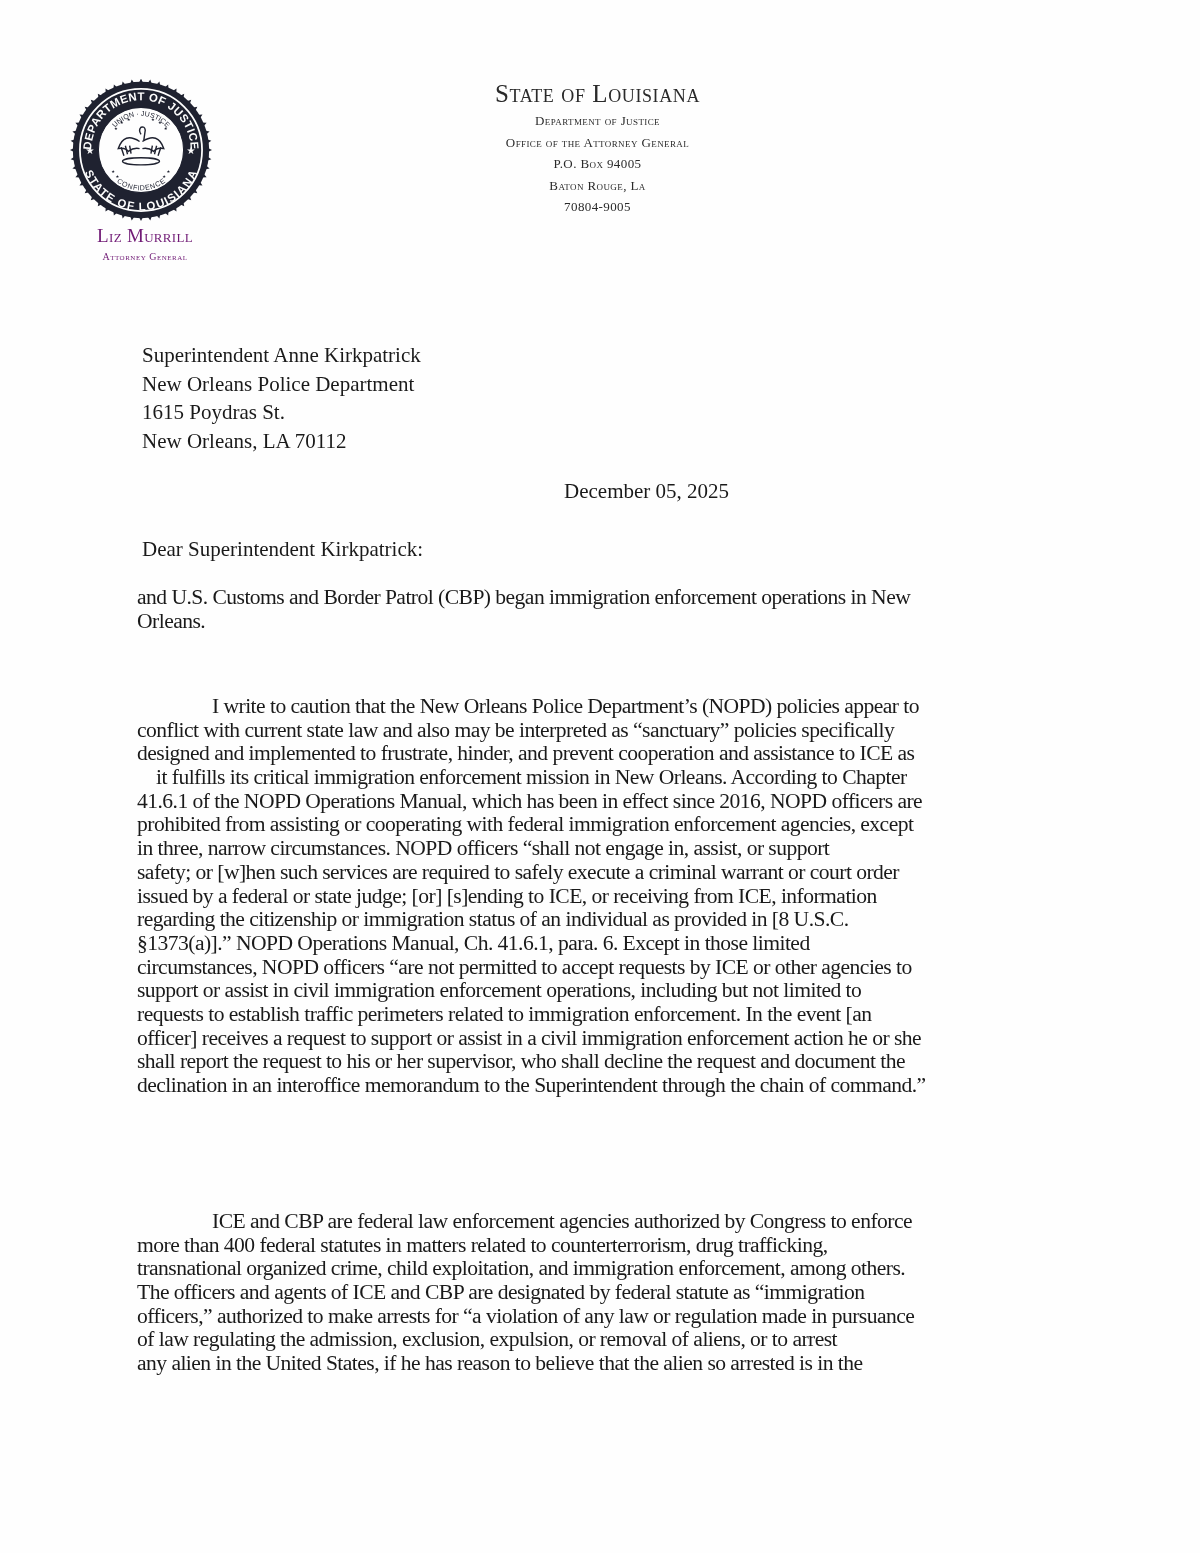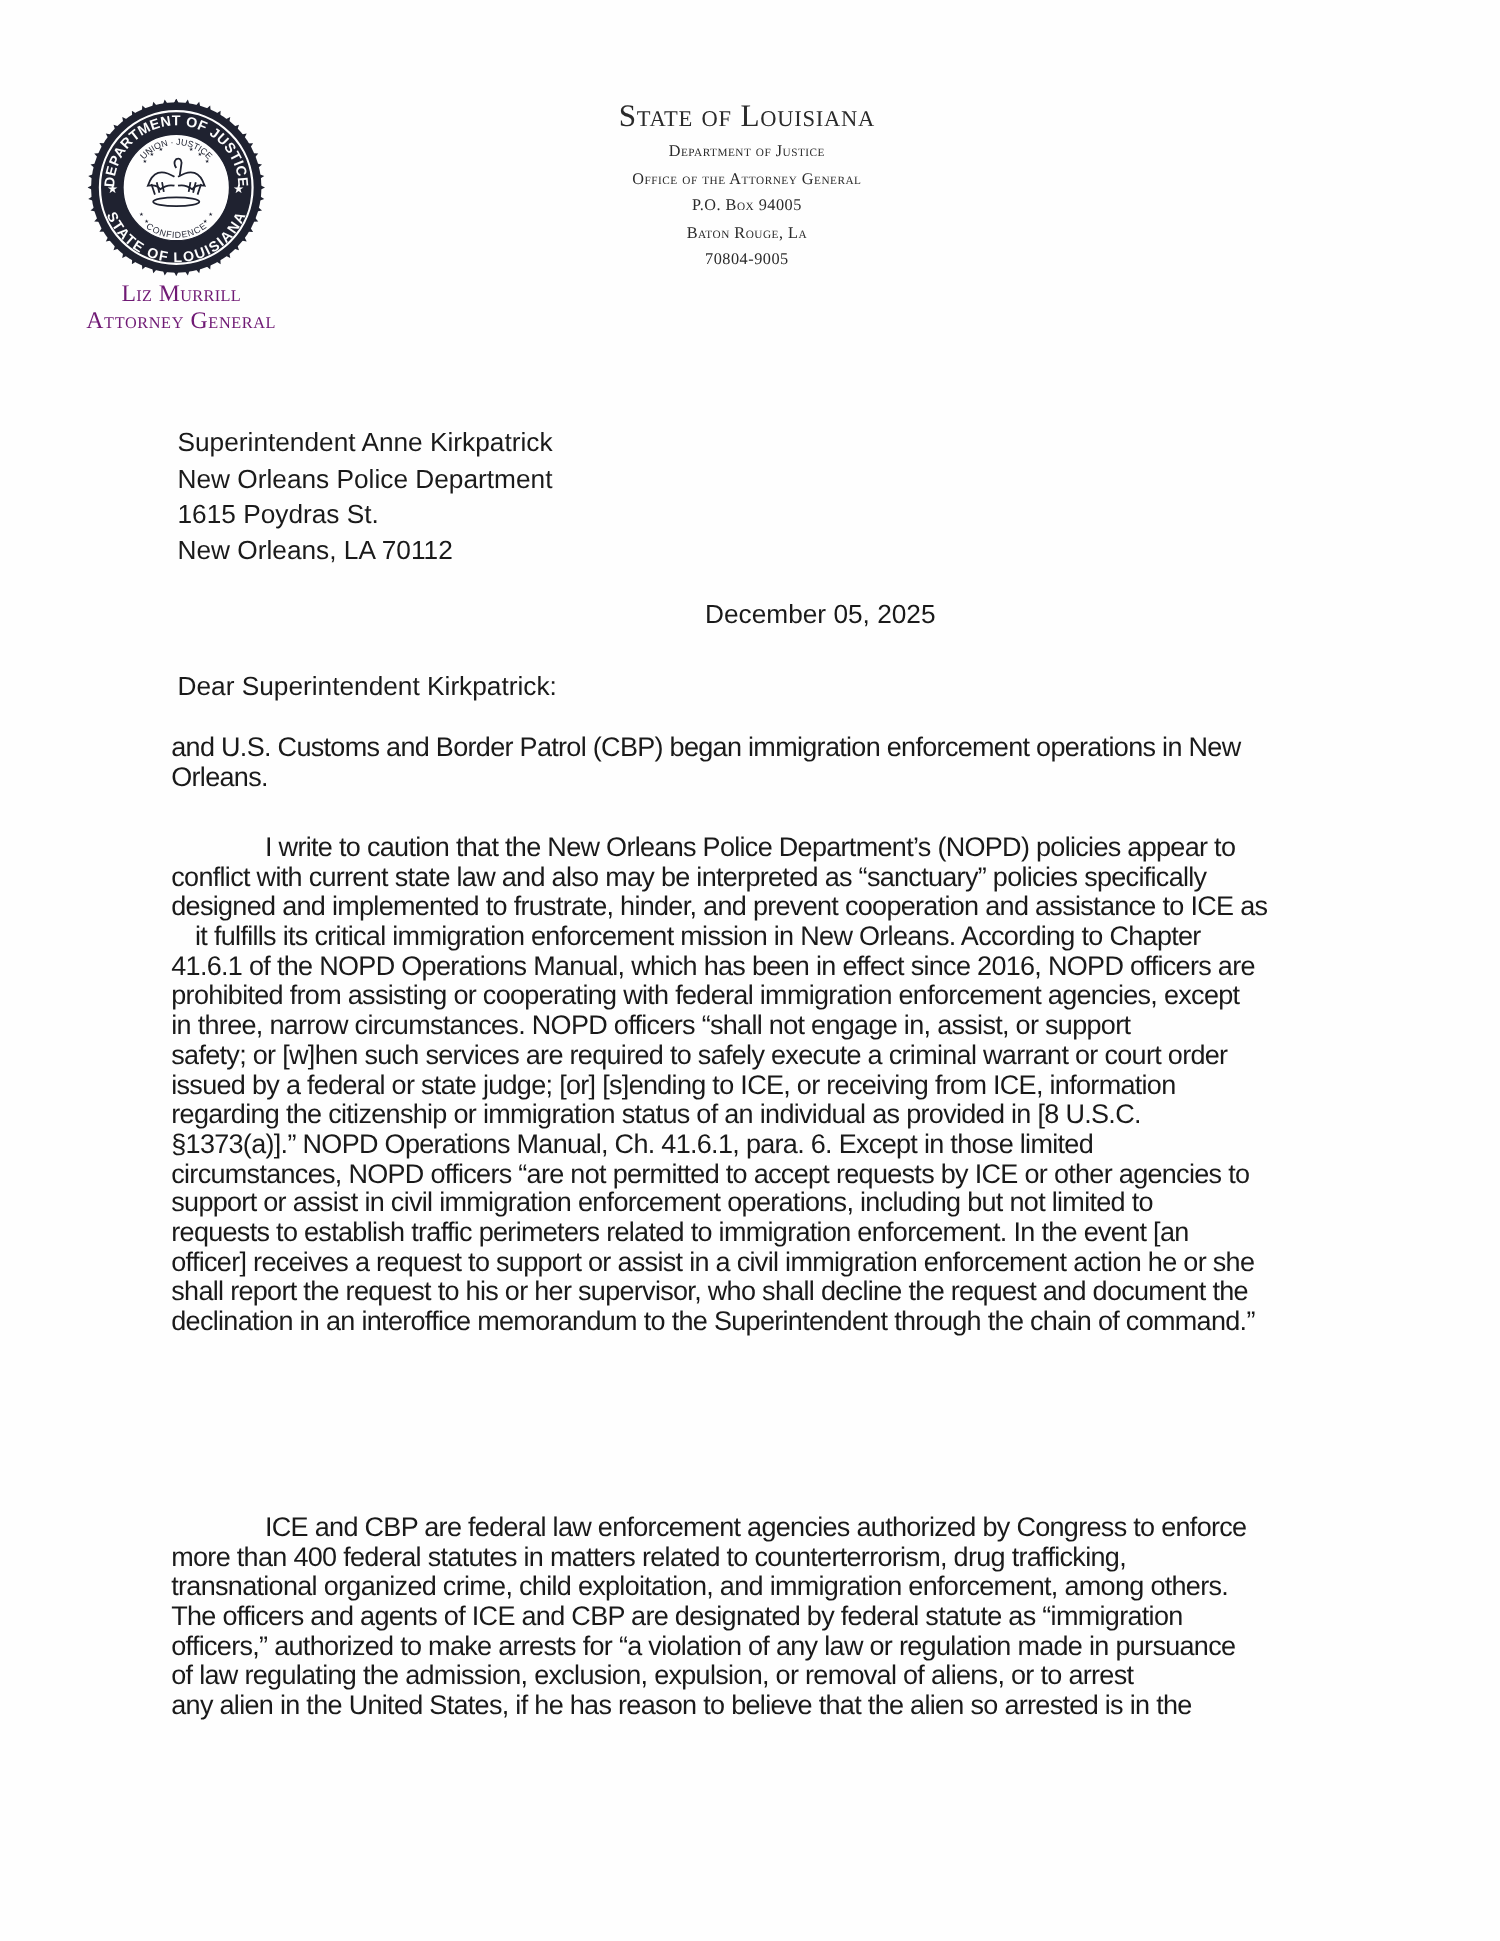--- a/index.html
+++ b/index.html
@@ -9,39 +9,39 @@
     color: #1b1b1b;
   }
   .page { position: absolute; inset: 0; background: #fefefe; }
 
   
   .seal { position: absolute; left: 70px; top: 79px; width: 142px; height: 142px; }
   .seal svg { width: 100%; height: 100%; display: block; }
 
   .ag-block { position: absolute; left: 40px; top: 224px; width: 210px; text-align: center; color: #701a75; }
   .ag-name { font-size: 19px; font-variant: small-caps; letter-spacing: 0.3px; line-height: 23px; }
-  .ag-title { font-size: 19px; font-variant: small-caps; letter-spacing: 0.5px; line-height: 20px; }
+  .ag-title { font-size: 10px; font-variant: small-caps; letter-spacing: 0.5px; line-height: 20px; }
 
   
   .letterhead { position: absolute; left: 440px; top: 78px; width: 315px; text-align: center; color: #2a2a2a; }
   .lh-state { font-size: 25px; font-variant: small-caps; letter-spacing: 0.6px; line-height: 32px; }
   .lh-line { font-size: 13px; font-variant: small-caps; letter-spacing: 0.4px; line-height: 21.5px; }
 
   
-  .text { font-family: Liberation Sans, sans-serif; font-size: 21.6px; line-height: 23.6px; color: #1a1a1a; }
+  .text { font-family: Liberation Serif, serif; font-size: 21.6px; line-height: 23.6px; color: #1a1a1a; }
   .addressee { position: absolute; left: 142px; top: 341px; }
   .addressee div { line-height: 28.5px; font-size: 21px; }
   .date { position: absolute; left: 516px; top: 480px; font-size: 21px; margin-left: 48px; }
   .salutation { position: absolute; left: 142px; top: 538px; font-size: 21px; }
 
   .para { position: absolute; left: 137px; width: 925px; transform-origin: left top; }
   .para .ln { white-space: nowrap; display: block; height: 23.7px; }
   .para .ln.indent { padding-left: 75px; }
   .p1 { top: 586px; }
-  .p2 { top: 666px; }
+  .p2 { top: 695px; }
   .p3 { top: 1210px; }
   .narrow { font-stretch: condensed; letter-spacing: -0.55px; }
 </style>
 </head>
 <body>
 
 <div class="page">
 
   <div class="seal">
     <svg viewBox="0 0 200 200" xmlns="http://www.w3.org/2000/svg">

